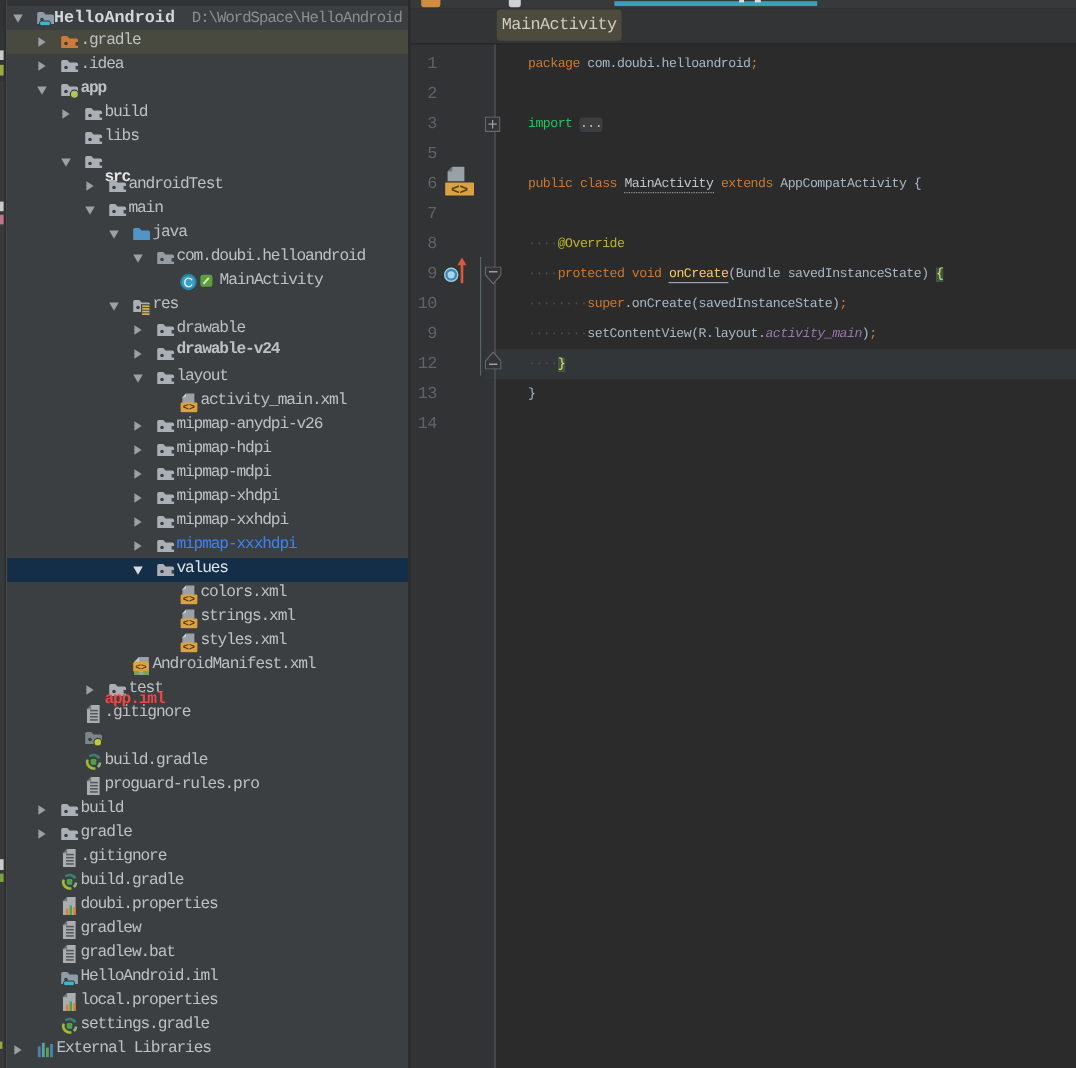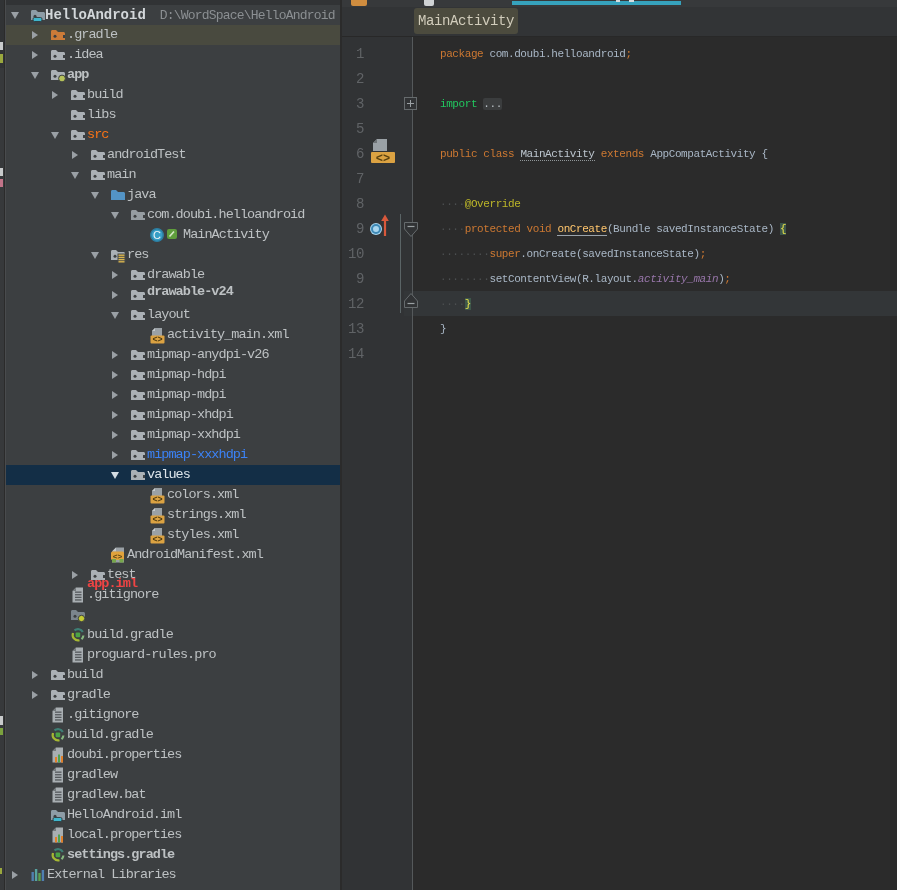--- a/index.html
+++ b/index.html
@@ -66,21 +66,21 @@
     <circle cx="5" cy="9.3" r="1.5" fill="#3c3f41"></circle>
     <rect x="13" y="8" width="2" height="3" fill="#3c3f41"></rect>
   </svg>
 <div class="tl" style="left:87px;top:105px;font-weight:normal;color:#bdc1c3">libs</div>
 <div style="position:absolute;left:51px;top:132px;width:0;height:0;border-top:7px solid #9aa0a5;border-left:4.5px solid transparent;border-right:4.5px solid transparent"></div>
 <svg style="position:absolute;left:70px;top:127px" width="16" height="16" viewBox="0 0 16 16">
     <path d="M1 4.5 C1 3.7 1.6 3 2.5 3 H6 L8 5 H13.5 C14.3 5 15 5.7 15 6.5 V13 H1 Z" fill="#aab0b5"></path>
     <circle cx="5" cy="9.3" r="1.5" fill="#3c3f41"></circle>
     <rect x="13" y="8" width="2" height="3" fill="#3c3f41"></rect>
   </svg>
-<div class="tl" style="left:87px;top:125px;font-weight:normal;color:#f97316">src</div>
+<div class="tl" style="left:87px;top:139px;font-weight:bold;color:#e5e5e5">src</div>
 <div style="position:absolute;left:72px;top:151px;width:0;height:0;border-left:6px solid #9aa0a5;border-top:4.5px solid transparent;border-bottom:4.5px solid transparent"></div>
 <svg style="position:absolute;left:90px;top:147px" width="16" height="16" viewBox="0 0 16 16">
     <path d="M1 4.5 C1 3.7 1.6 3 2.5 3 H6 L8 5 H13.5 C14.3 5 15 5.7 15 6.5 V13 H1 Z" fill="#aab0b5"></path>
     <circle cx="5" cy="9.3" r="1.5" fill="#3c3f41"></circle>
     <rect x="13" y="8" width="2" height="3" fill="#3c3f41"></rect>
   </svg>
 <div class="tl" style="left:107px;top:145px;font-weight:normal;color:#bdc1c3">androidTest</div>
 <div style="position:absolute;left:71px;top:172px;width:0;height:0;border-top:7px solid #9aa0a5;border-left:4.5px solid transparent;border-right:4.5px solid transparent"></div>
 <svg style="position:absolute;left:90px;top:167px" width="16" height="16" viewBox="0 0 16 16">
     <path d="M1 4.5 C1 3.7 1.6 3 2.5 3 H6 L8 5 H13.5 C14.3 5 15 5.7 15 6.5 V13 H1 Z" fill="#aab0b5"></path>
@@ -334,21 +334,21 @@
     <rect x="8" y="7.5" width="2" height="8" fill="#4ea24e"></rect>
     <rect x="11" y="9" width="2" height="6.5" fill="#e07f28"></rect>
   </svg>
 <div class="tl" style="left:67px;top:825px;font-weight:normal;color:#bdc1c3">local.properties</div>
 <svg style="position:absolute;left:50px;top:847px" width="16" height="16" viewBox="0 0 16 16">
     <path d="M 12.8 5.0 A 5.5 5.5 0 0 0 4.5 3.4" stroke="#3e7f75" stroke-width="2.2" fill="none"></path>
     <path d="M 3.0 6.0 A 5.5 5.5 0 0 0 9.5 13.2" stroke="#a6b832" stroke-width="2.2" fill="none"></path>
     <path d="M 13.4 8.5 A 5.5 5.5 0 0 1 11.5 12.2" stroke="#87b87f" stroke-width="2.2" fill="none"></path>
     <rect x="5.6" y="5.6" width="4.6" height="4.6" rx="1" fill="#4da345"></rect>
   </svg>
-<div class="tl" style="left:67px;top:845px;font-weight:bold;color:#bdc1c3">settings.gradle</div>
+<div class="tl" style="left:67px;top:845px;font-weight:normal;color:#bdc1c3">settings.gradle</div>
 <div style="position:absolute;left:12px;top:871px;width:0;height:0;border-left:6px solid #9aa0a5;border-top:4.5px solid transparent;border-bottom:4.5px solid transparent"></div>
 <svg style="position:absolute;left:30px;top:867px" width="16" height="16" viewBox="0 0 16 16">
     <rect x="1.5" y="5" width="2.4" height="9" fill="#4f7fb0"></rect>
     <rect x="4.9" y="2" width="2.4" height="12" fill="#57a3a0"></rect>
     <rect x="8.3" y="6" width="2.4" height="8" fill="#5da04e"></rect>
     <rect x="11.7" y="3" width="2.4" height="11" fill="#4f7fb0"></rect>
   </svg>
 <div class="tl" style="left:47px;top:865px;font-weight:normal;color:#bdc1c3">External Libraries</div>
 
 <div style="position:absolute;left:340px;top:0;width:2px;height:890px;background:#2b2b2b"></div>

